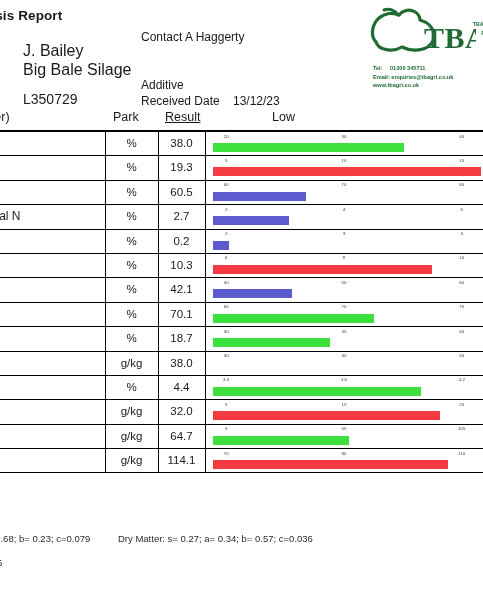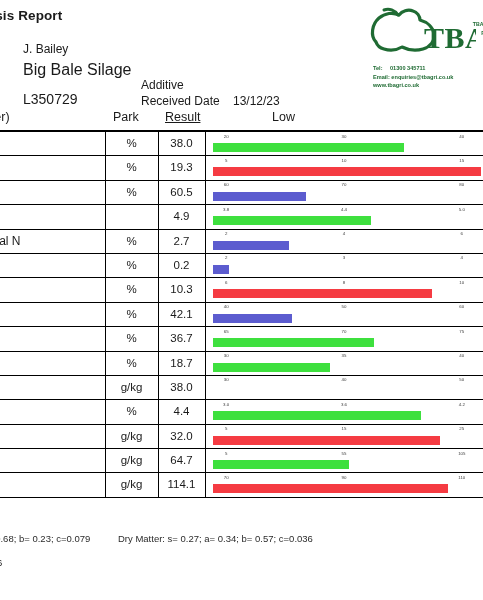--- a/index.html
+++ b/index.html
@@ -28,21 +28,21 @@
     top: 8px;
     font-size: 13.5px;
     font-weight: bold;
     letter-spacing: 0.1px;
     white-space: nowrap;
   }
   .hdr-name {
     position: absolute;
     left: 23px;
     top: 42px;
-    font-size: 12px;
+    font-size: 16px;
     white-space: nowrap;
     text-align: center;
   }
   .hdr-desc {
     position: absolute;
     left: 23px;
     top: 61px;
     font-size: 16px;
     white-space: nowrap;
   }
@@ -256,20 +256,21 @@
 </head>
 <body>
 
 <div id="header">
   <div class="hdr-title">Analysis Report</div>
 
   <div class="hdr-name">J. Bailey</div>
   <div class="hdr-desc">Big Bale Silage</div>
   <div class="hdr-refno-label">o.</div>
   <div class="hdr-refno">L350729</div>
+  <div class="hdr-contact">Contact A Haggerty</div>
   <div class="hdr-additive">Additive</div>
   <div class="hdr-received-label">Received Date</div>
   <div class="hdr-received-date">13/12/23</div>
 
   <div id="logo-block">
     <svg id="logo-mark" viewBox="0 0 108 56">
       <path d="M8 36 C2 30 4 18 11 12 C17 7 25 6 31 9 C34 5 40 3 45 5 C49 6 52 10 52 14
                C59 16 65 21 66 28 C67 35 62 41 55 43 C48 45 40 44 34 41 C29 44 22 45 16 43
                C12 42 9 39 8 36 Z" fill="none" stroke="#1f6b33" stroke-width="3.2" stroke-linejoin="round"></path>
       <path d="M30 9 C27 4 21 2 16 4" fill="none" stroke="#1f6b33" stroke-width="3" stroke-linecap="round"></path>
@@ -337,34 +338,20 @@
         <div class="cell-unit">%</div>
         <div class="cell-result">60.5</div>
         <div class="chart">
           <div class="tick" style="left: 7%;">60</div>
           <div class="tick" style="left: 50%;">70</div>
           <div class="tick" style="left: 93%;">80</div>
           <div class="bar bar-blue" style="width: calc(36% - 6px);"></div>
         </div>
       </div>
       <div class="row">
-        <div class="cell-analyte"></div>
-        <div class="sep sep1"></div>
-        <div class="sep sep2"></div>
-        <div class="sep sep3"></div>
-        <div class="cell-unit"></div>
-        <div class="cell-result">4.9</div>
-        <div class="chart">
-          <div class="tick" style="left: 7%;">3.8</div>
-          <div class="tick" style="left: 50%;">4.4</div>
-          <div class="tick" style="left: 93%;">5.0</div>
-          <div class="bar bar-green" style="width: calc(60% - 6px);"></div>
-        </div>
-      </div>
-      <div class="row">
         <div class="cell-analyte">s % Total N</div>
         <div class="sep sep1"></div>
         <div class="sep sep2"></div>
         <div class="sep sep3"></div>
         <div class="cell-unit">%</div>
         <div class="cell-result">2.7</div>
         <div class="chart">
           <div class="tick" style="left: 7%;">2</div>
           <div class="tick" style="left: 50%;">4</div>
           <div class="tick" style="left: 93%;">6</div>
@@ -412,21 +399,21 @@
           <div class="tick" style="left: 93%;">60</div>
           <div class="bar bar-blue" style="width: calc(31% - 6px);"></div>
         </div>
       </div>
       <div class="row">
         <div class="cell-analyte">F</div>
         <div class="sep sep1"></div>
         <div class="sep sep2"></div>
         <div class="sep sep3"></div>
         <div class="cell-unit">%</div>
-        <div class="cell-result">36.7</div>
+        <div class="cell-result">70.1</div>
         <div class="chart">
           <div class="tick" style="left: 7%;">65</div>
           <div class="tick" style="left: 50%;">70</div>
           <div class="tick" style="left: 93%;">75</div>
           <div class="bar bar-green" style="width: calc(61% - 6px);"></div>
         </div>
       </div>
       <div class="row">
         <div class="cell-analyte"></div>
         <div class="sep sep1"></div>

